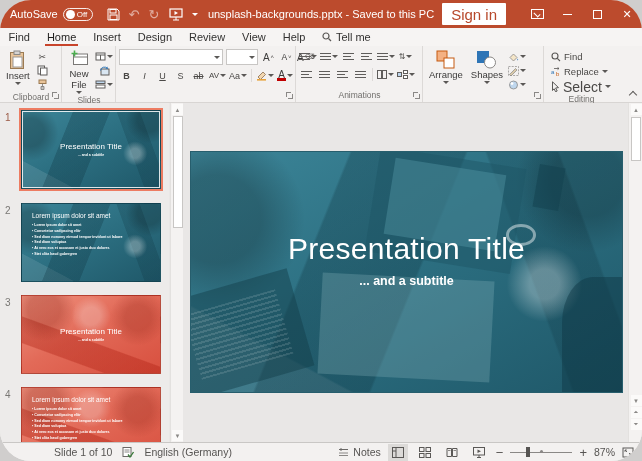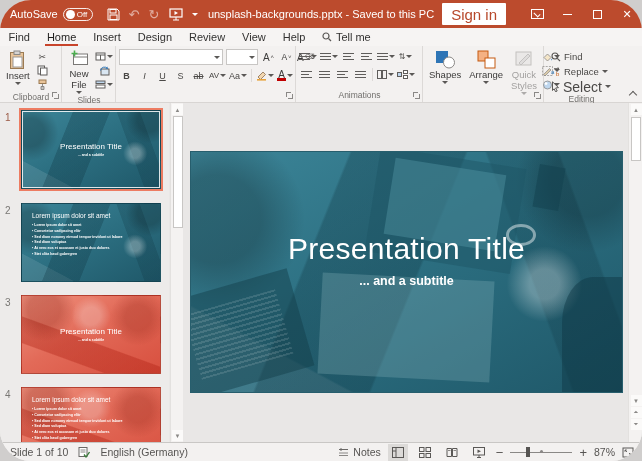--- a/index.html
+++ b/index.html
@@ -93,21 +93,21 @@
   .scr-thumb{position:absolute;left:1.5px;width:10px;background:#FFFFFF;border:1px solid #C8C6C4;}
 
   #canvas{position:absolute;left:184px;top:0;width:443px;height:339px;background:#E9E7E6;}
   #slide{position:absolute;left:6px;top:48px;width:433px;height:242px;border:1px solid #275E6D;overflow:hidden;display:flex;flex-direction:column;align-items:center;justify-content:center;}
   .ph{position:absolute;}
   #slide .titlebox{position:relative;margin-top:-24px;color:#fff;font-size:30px;font-weight:400;letter-spacing:.3px;}
   #slide .subbox{position:relative;margin-top:8px;color:#fff;font-size:12.5px;font-weight:700;}
   .main-scroll{position:absolute;left:628px;top:0;width:14px;height:339px;background:#F4F2F1;border-left:1px solid #E3E1DF;}
 
   
-  #statusbar{position:absolute;left:0;top:442px;width:642px;height:19px;background:#F3F1F0;border-top:1px solid #C9C7C5;display:flex;align-items:center;font-size:10.5px;color:#565452;}
+  #statusbar{position:absolute;left:0;top:442px;width:642px;height:19px;background:#F3F1F0;border-top:1px solid #C9C7C5;display:flex;align-items:center;font-size:10.5px;color:#565452;padding-left:44px;}
   .st-left{display:flex;align-items:center;gap:10px;padding-left:10px;}
   .st-right{margin-left:auto;display:flex;align-items:center;gap:7px;padding-right:8px;}
   .viewbtn{width:20px;height:17px;display:flex;align-items:center;justify-content:center;}
   .viewbtn.sel{background:#DCDAD8;}
   .zoomtrack{position:relative;width:62px;height:1px;background:#8a8886;}
   .zoomthumb{position:absolute;left:16px;top:-4.5px;width:3.5px;height:10px;background:#565452;}
   .ticknode{position:absolute;left:30px;top:-1.5px;width:3px;height:3px;background:#8a8886;border-radius:50%;}
   svg{display:block;}
 </style>
 </head>
@@ -363,41 +363,33 @@
           </span>
         </div>
       </div>
       <div class="grp-label">Animations</div>
       <span class="launcher"></span>
     </div>
 
     <div class="grp" style="width:121px">
       <div class="grp-body">
         <div class="bigbtn">
+          <svg width="19" height="19" viewBox="0 0 19 19">
+              <rect x="1" y="1" width="10" height="10" fill="#F4B183" stroke="#C55A11"></rect>
+              <rect x="8" y="8" width="10" height="10" fill="#fff" stroke="#C55A11"></rect>
+            </svg>
+          <span class="cap">Arrange</span>
+          <span class="carat"></span>
+        </div>
+        <div class="bigbtn">
           <svg width="21" height="19" viewBox="0 0 21 19">
               <rect x="1" y="1" width="12" height="12" fill="#2E75B6"></rect>
               <circle cx="14" cy="12.5" r="5.5" fill="#fff" stroke="#8a8886"></circle>
             </svg>
           <span class="cap">Shapes</span>
-          <span class="carat"></span>
-        </div>
-        <div class="bigbtn">
-          <svg width="19" height="19" viewBox="0 0 19 19">
-              <rect x="1" y="1" width="10" height="10" fill="#F4B183" stroke="#C55A11"></rect>
-              <rect x="8" y="8" width="10" height="10" fill="#fff" stroke="#C55A11"></rect>
-            </svg>
-          <span class="cap">Arrange</span>
-          <span class="carat"></span>
-        </div>
-        <div class="bigbtn grayed">
-          <svg width="20" height="19" viewBox="0 0 20 19">
-              <rect x="2" y="2" width="15" height="13" fill="#E1DFDD" stroke="#8a8886"></rect>
-              <path d="M5 13 L14 4 L16 6 L7 15 Z" fill="#C8C6C4" stroke="#7a7876" stroke-width=".8"></path>
-            </svg>
-          <span class="cap">Quick Styles</span>
           <span class="carat"></span>
         </div>
         <div class="mini-col">
           <span class="sb">
             <svg width="11" height="10" viewBox="0 0 11 10">
                 <path d="M2 5.5 L5.5 2 L9 5.5 L5.5 9 Z" fill="#F5E6C8" stroke="#8a8886" stroke-width=".8"></path>
                 <path d="M9.7 6.5 q1 1.4 0 2 q-1 -.6 0 -2" fill="#2E75B6"></path>
               </svg>
             <span class="carat"></span>
           </span>

